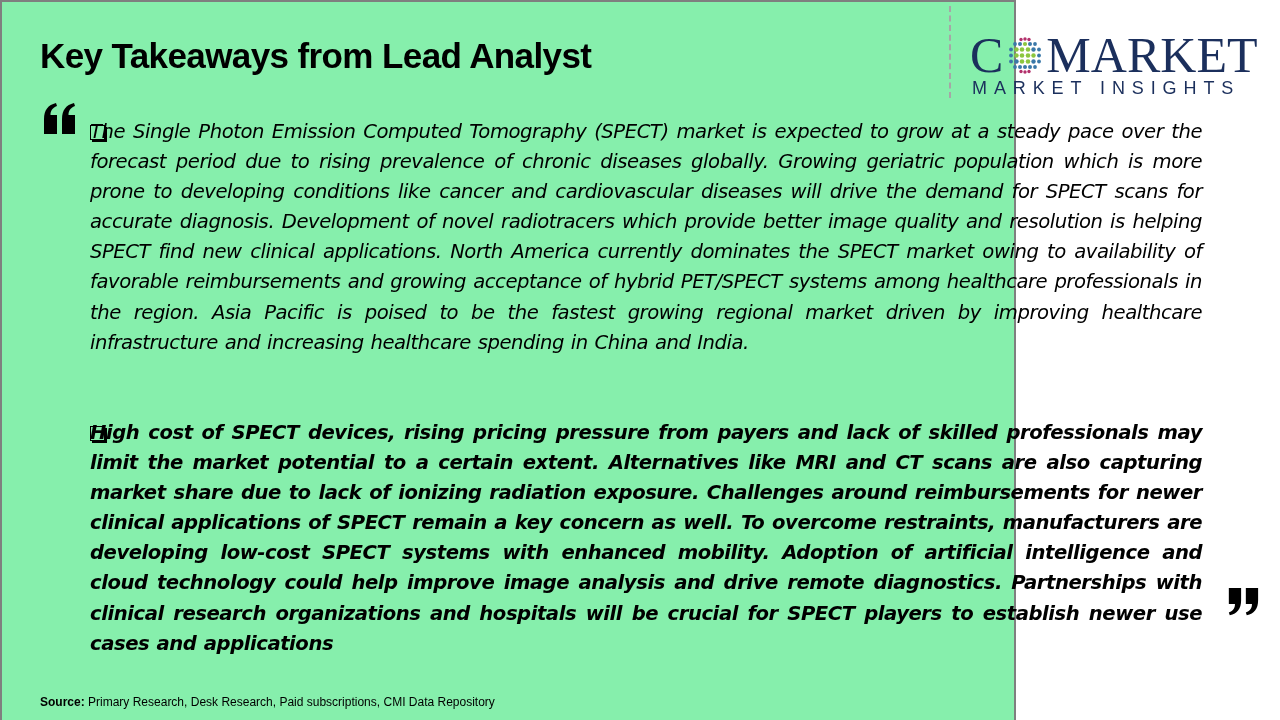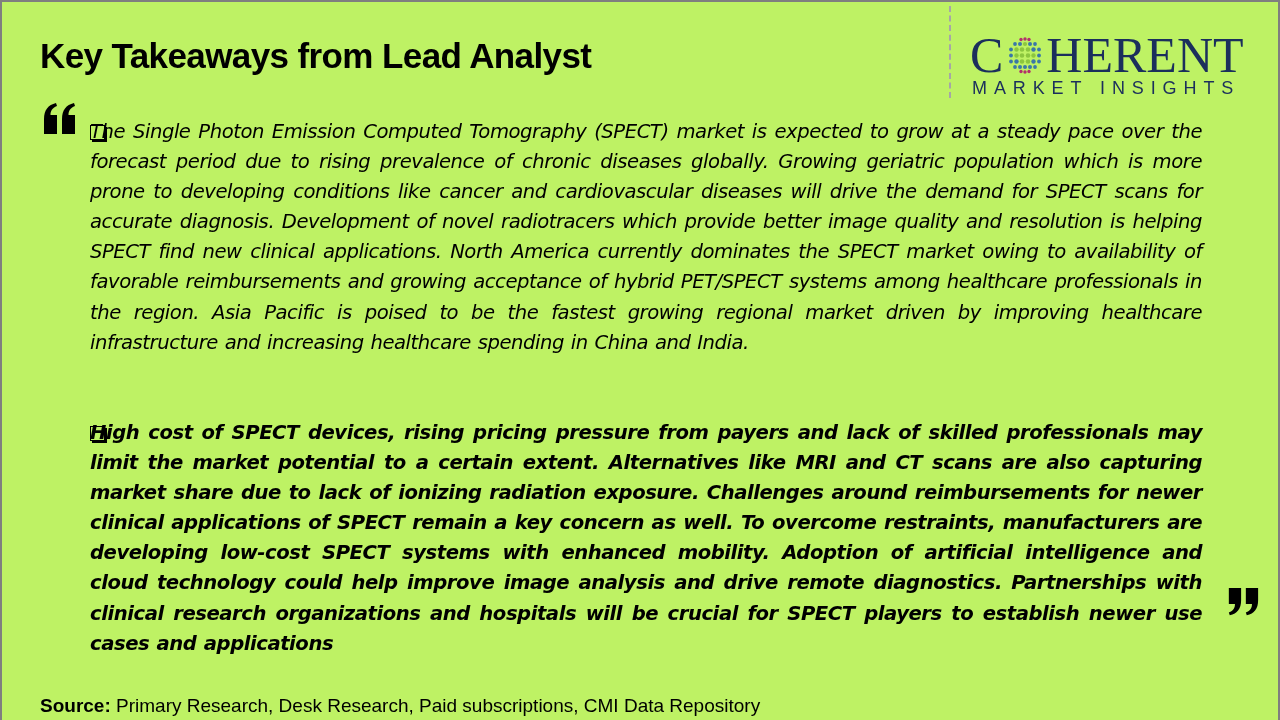--- a/index.html
+++ b/index.html
@@ -1,21 +1,21 @@
 <!DOCTYPE html>
 <html><head>
   <meta charset="utf-8">
   <style>
     * { margin: 0; padding: 0; box-sizing: border-box; }
     html, body { width: 1280px; height: 720px; overflow: hidden; background: #ffffff; }
     body { font-family: "Liberation Sans", "DejaVu Sans", sans-serif; color: #000; }
     .slide {
-      position: absolute; left: 0; top: 0; width: 1280px; height: 720px;
+      position: absolute; left: 0; top: 0; width: 1016px; height: 720px;
       border-top: 2px solid #7f7f7f; border-left: 2px solid #7f7f7f; border-right: 2px solid #7f7f7f;
-      background: #bef264;
+      background: #86efac;
     }
     .title {
       position: absolute; left: 38px; top: 34px;
       font-family: "Liberation Sans", sans-serif; font-weight: bold;
       font-size: 35px; letter-spacing: -0.6px; color: #000;
     }
     .logo-divider {
       position: absolute; left: 947px; top: 4px; height: 92px; width: 0;
       border-left: 2px dashed #a6a6a6;
     }
@@ -44,21 +44,21 @@
     }
     .bullet-box {
       position: absolute; left: 0; top: 8px; width: 15px; height: 15px;
       border: 1.6px solid #000; box-shadow: 2px 2px 0 #000;
     }
     .bullet-text { display: block; letter-spacing: -0.45px; word-spacing: 1px; }
     .b1 { top: 115px; }
     .b2 { top: 416px; font-weight: bold; }
     .source {
       position: absolute; left: 38px; top: 693px;
-      font-family: "Liberation Sans", sans-serif; font-size: 19px; color: #000;
+      font-family: "Liberation Sans", sans-serif; font-size: 12px; color: #000;
     }
     .source b { font-weight: bold; }
   </style>
 </head>
 <body>
 
 <div class="slide">
 
   <div class="title">Key Takeaways from Lead Analyst</div>
 
@@ -98,21 +98,21 @@
           <circle cx="9" cy="31" r="1.9" fill="#3a78a8"></circle>
           <circle cx="14" cy="31" r="2" fill="#3a78a8"></circle>
           <circle cx="19" cy="31" r="2" fill="#3a78a8"></circle>
           <circle cx="24" cy="31" r="2" fill="#3a78a8"></circle>
           <circle cx="29" cy="31" r="1.9" fill="#3a78a8"></circle>
           <circle cx="15" cy="35.5" r="1.7" fill="#b3306b"></circle>
           <circle cx="19" cy="36" r="1.7" fill="#b3306b"></circle>
           <circle cx="23" cy="35.5" r="1.7" fill="#b3306b"></circle>
         </g>
       </svg>
-      <span class="logo-letter">HERENT</span>
+      <span class="logo-letter">MARKET</span>
     </div>
     <div class="logo-sub">MARKET INSIGHTS</div>
   </div>
 
   <svg class="quote-open" viewBox="0 0 36 36">
     <path d="M2 17 C2 8 6 3 14 1 L15 4 C10 6 8.5 9 8.5 13 L15 13 L15 32 L2 32 Z" fill="#000"></path>
     <path d="M20 17 C20 8 24 3 32 1 L33 4 C28 6 26.5 9 26.5 13 L33 13 L33 32 L20 32 Z" fill="#000"></path>
   </svg>
 
   <div class="bullet b1">

